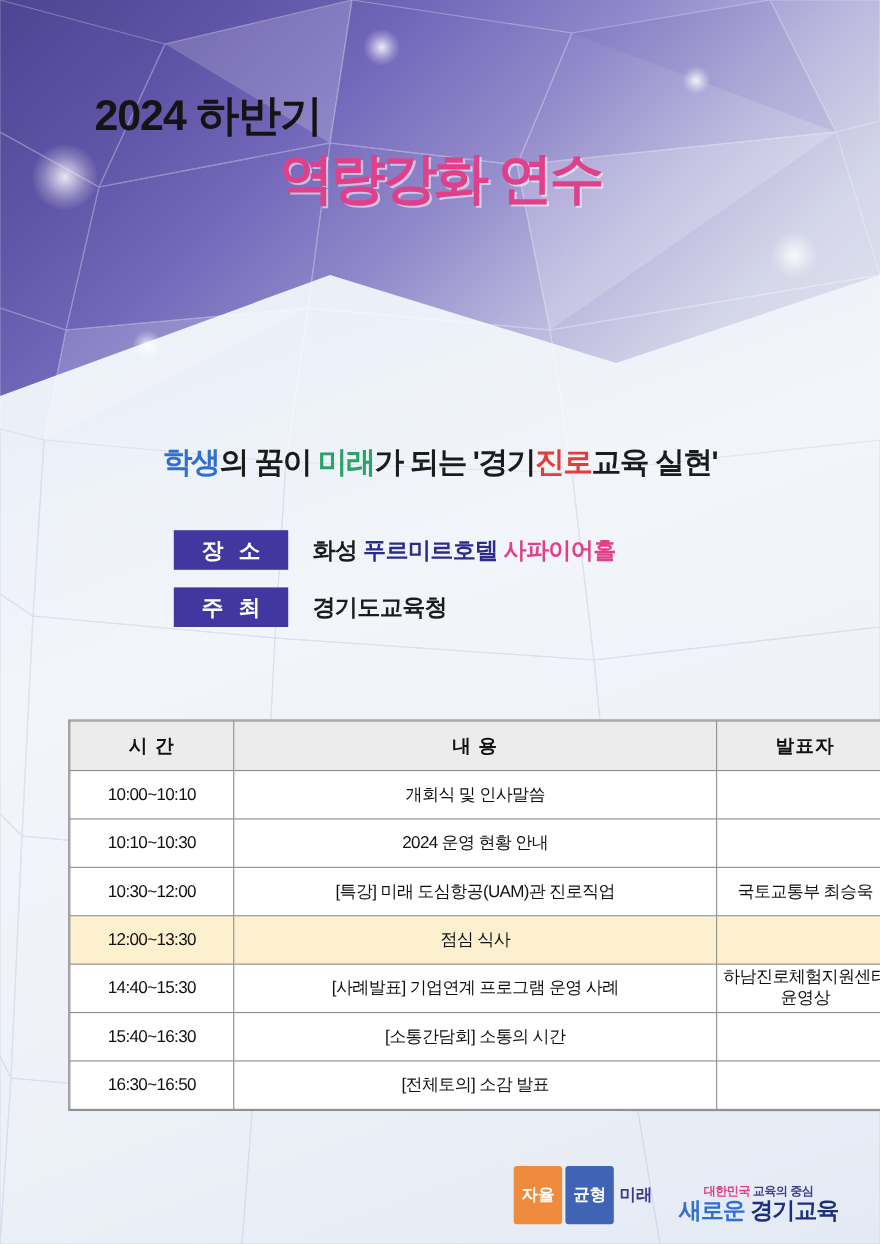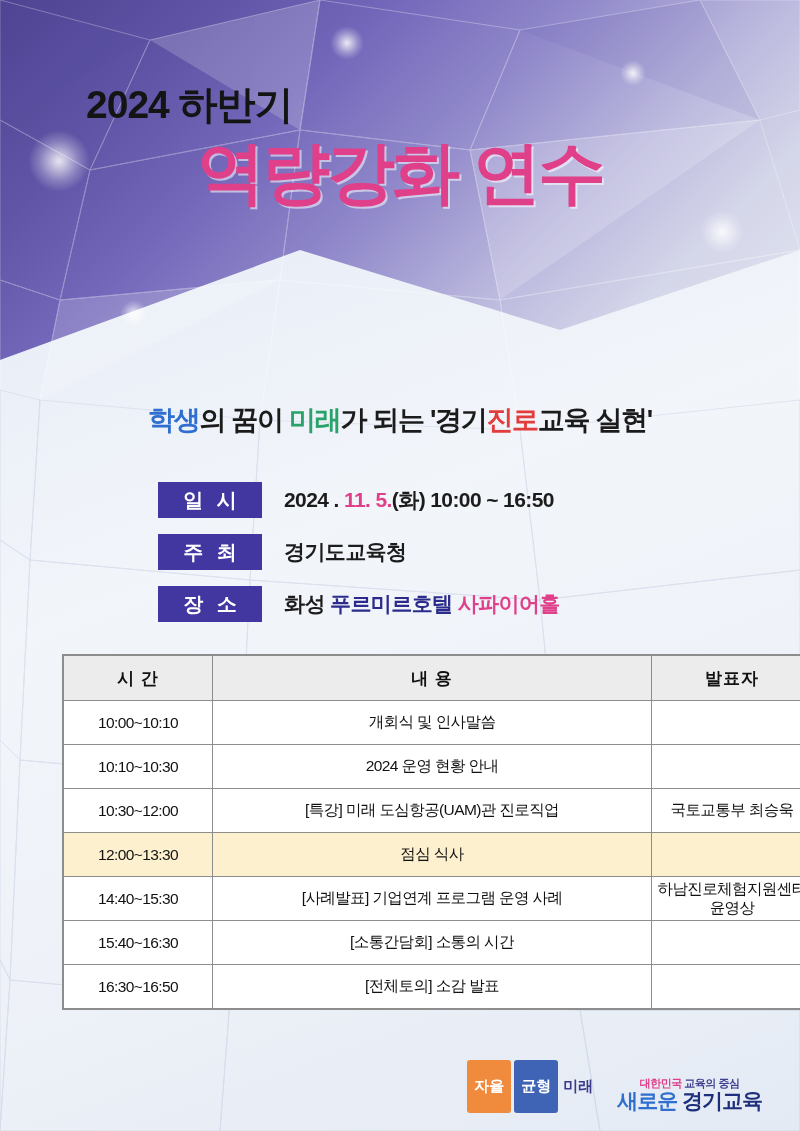--- a/index.html
+++ b/index.html
@@ -65,21 +65,21 @@
     margin-top: 12px;
     font-size: 63px;
     font-weight: bold;
     color: #4a3ea0;
     letter-spacing: -3px;
     line-height: 1.06;
     text-shadow: 2px 2px 0 rgba(255,255,255,0.55);
   }
   .title-sub {
     margin-top: 4px;
-    font-size: 68px;
+    font-size: 50px;
     font-weight: bold;
     color: #e0408a;
     letter-spacing: -3px;
     line-height: 1.06;
     text-shadow: 2px 2px 0 rgba(255,255,255,0.55);
   }
 
   .tagline {
     position: absolute;
     top: 402px;
@@ -285,34 +285,28 @@
     <div class="year-line">2024 하반기</div>
     <div class="title-sub">역량강화 연수</div>
   </div>
 
   <div class="tagline">
     <span class="t-blue">학생</span><span>의 꿈이 </span><span class="t-green">미래</span><span>가 되는 '경기</span><span class="t-red">진로</span><span>교육 실현'</span>
   </div>
 
   <div class="info">
     <div class="info-row">
-      <div class="info-label">일 시</div>
+      <div class="info-label">장 소</div>
       <div class="info-value">
-        <span>2024 . </span><span class="v-pink">11.</span><span>  </span><span class="v-pink">5.</span><span>(화) 10:00 ~ 16:50</span>
+        <span>화성 </span><span class="v-navy">푸르미르호텔</span><span> </span><span class="v-pink">사파이어홀</span>
       </div>
     </div>
     <div class="info-row">
       <div class="info-label">주 최</div>
       <div class="info-value">경기도교육청</div>
-    </div>
-    <div class="info-row">
-      <div class="info-label">장 소</div>
-      <div class="info-value">
-        <span>화성 </span><span class="v-navy">푸르미르호텔</span><span> </span><span class="v-pink">사파이어홀</span>
-      </div>
     </div>
   </div>
 
   <div class="table-wrap">
     <table>
       <thead>
         <tr>
           <th class="col-time">시 간</th>
           <th>내 용</th>
           <th class="col-present">발표자</th>

